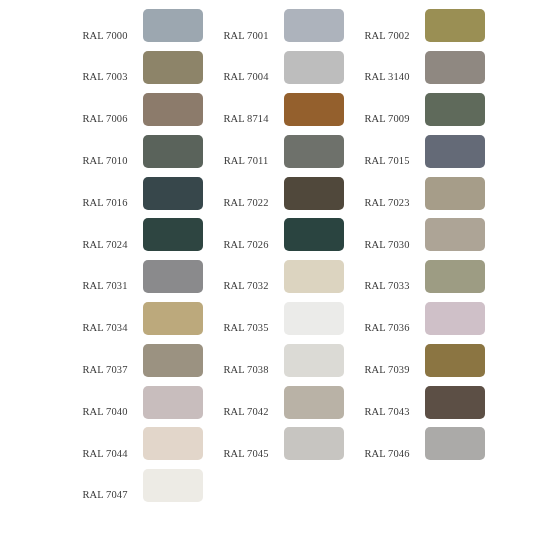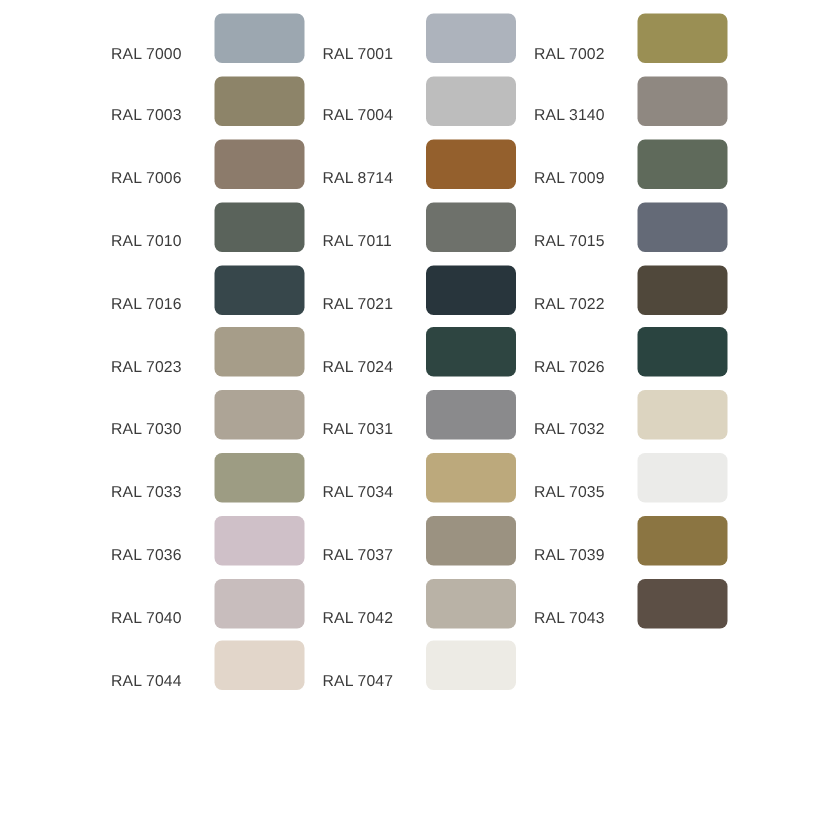--- a/index.html
+++ b/index.html
@@ -33,28 +33,28 @@
 
   .cell {
     display: flex;
     align-items: center;
     justify-content: flex-start;
     height: 41.8px;
   }
 
   .label {
     width: 62px;
-    text-align: left;
+    text-align: center;
     font-size: 10.5px;
     color: #3b3b3b;
     letter-spacing: 0.1px;
     line-height: 1;
     white-space: nowrap;
     padding-right: 0px;
-    font-family: Liberation Sans, sans-serif;
+    font-family: Liberation Serif, serif;
     margin-top: 20px;
   }
 
   .swatch {
     width: 60px;
     height: 33px;
     margin-left: 7px;
     border-radius: 5px;
     flex: 0 0 auto;
   }
@@ -110,24 +110,20 @@
       </div>
       <div class="cell">
         <div class="label">RAL 7015</div>
         <div class="swatch" style="background-color: rgb(100, 106, 119);"></div>
       </div>
       <div class="cell">
         <div class="label">RAL 7016</div>
         <div class="swatch" style="background-color: rgb(55, 71, 75);"></div>
       </div>
       <div class="cell">
-        <div class="label">RAL 7021</div>
-        <div class="swatch" style="background-color: rgb(40, 53, 60);"></div>
-      </div>
-      <div class="cell">
         <div class="label">RAL 7022</div>
         <div class="swatch" style="background-color: rgb(80, 72, 59);"></div>
       </div>
       <div class="cell">
         <div class="label">RAL 7023</div>
         <div class="swatch" style="background-color: rgb(166, 157, 137);"></div>
       </div>
       <div class="cell">
         <div class="label">RAL 7024</div>
         <div class="swatch" style="background-color: rgb(46, 69, 65);"></div>
@@ -162,37 +158,49 @@
       </div>
       <div class="cell">
         <div class="label">RAL 7036</div>
         <div class="swatch" style="background-color: rgb(207, 192, 200);"></div>
       </div>
       <div class="cell">
         <div class="label">RAL 7037</div>
         <div class="swatch" style="background-color: rgb(155, 146, 129);"></div>
       </div>
       <div class="cell">
+        <div class="label">RAL 7038</div>
+        <div class="swatch" style="background-color: rgb(219, 218, 213);"></div>
+      </div>
+      <div class="cell">
         <div class="label">RAL 7039</div>
         <div class="swatch" style="background-color: rgb(139, 117, 66);"></div>
       </div>
       <div class="cell">
         <div class="label">RAL 7040</div>
         <div class="swatch" style="background-color: rgb(200, 189, 189);"></div>
       </div>
       <div class="cell">
         <div class="label">RAL 7042</div>
         <div class="swatch" style="background-color: rgb(185, 178, 166);"></div>
       </div>
       <div class="cell">
         <div class="label">RAL 7043</div>
         <div class="swatch" style="background-color: rgb(92, 79, 69);"></div>
       </div>
       <div class="cell">
         <div class="label">RAL 7044</div>
         <div class="swatch" style="background-color: rgb(226, 214, 202);"></div>
       </div>
       <div class="cell">
+        <div class="label">RAL 7045</div>
+        <div class="swatch" style="background-color: rgb(199, 197, 193);"></div>
+      </div>
+      <div class="cell">
+        <div class="label">RAL 7046</div>
+        <div class="swatch" style="background-color: rgb(171, 170, 168);"></div>
+      </div>
+      <div class="cell">
         <div class="label">RAL 7047</div>
         <div class="swatch" style="background-color: rgb(237, 235, 229);"></div>
       </div>
     </div>
 </div>
 
 </body></html>

